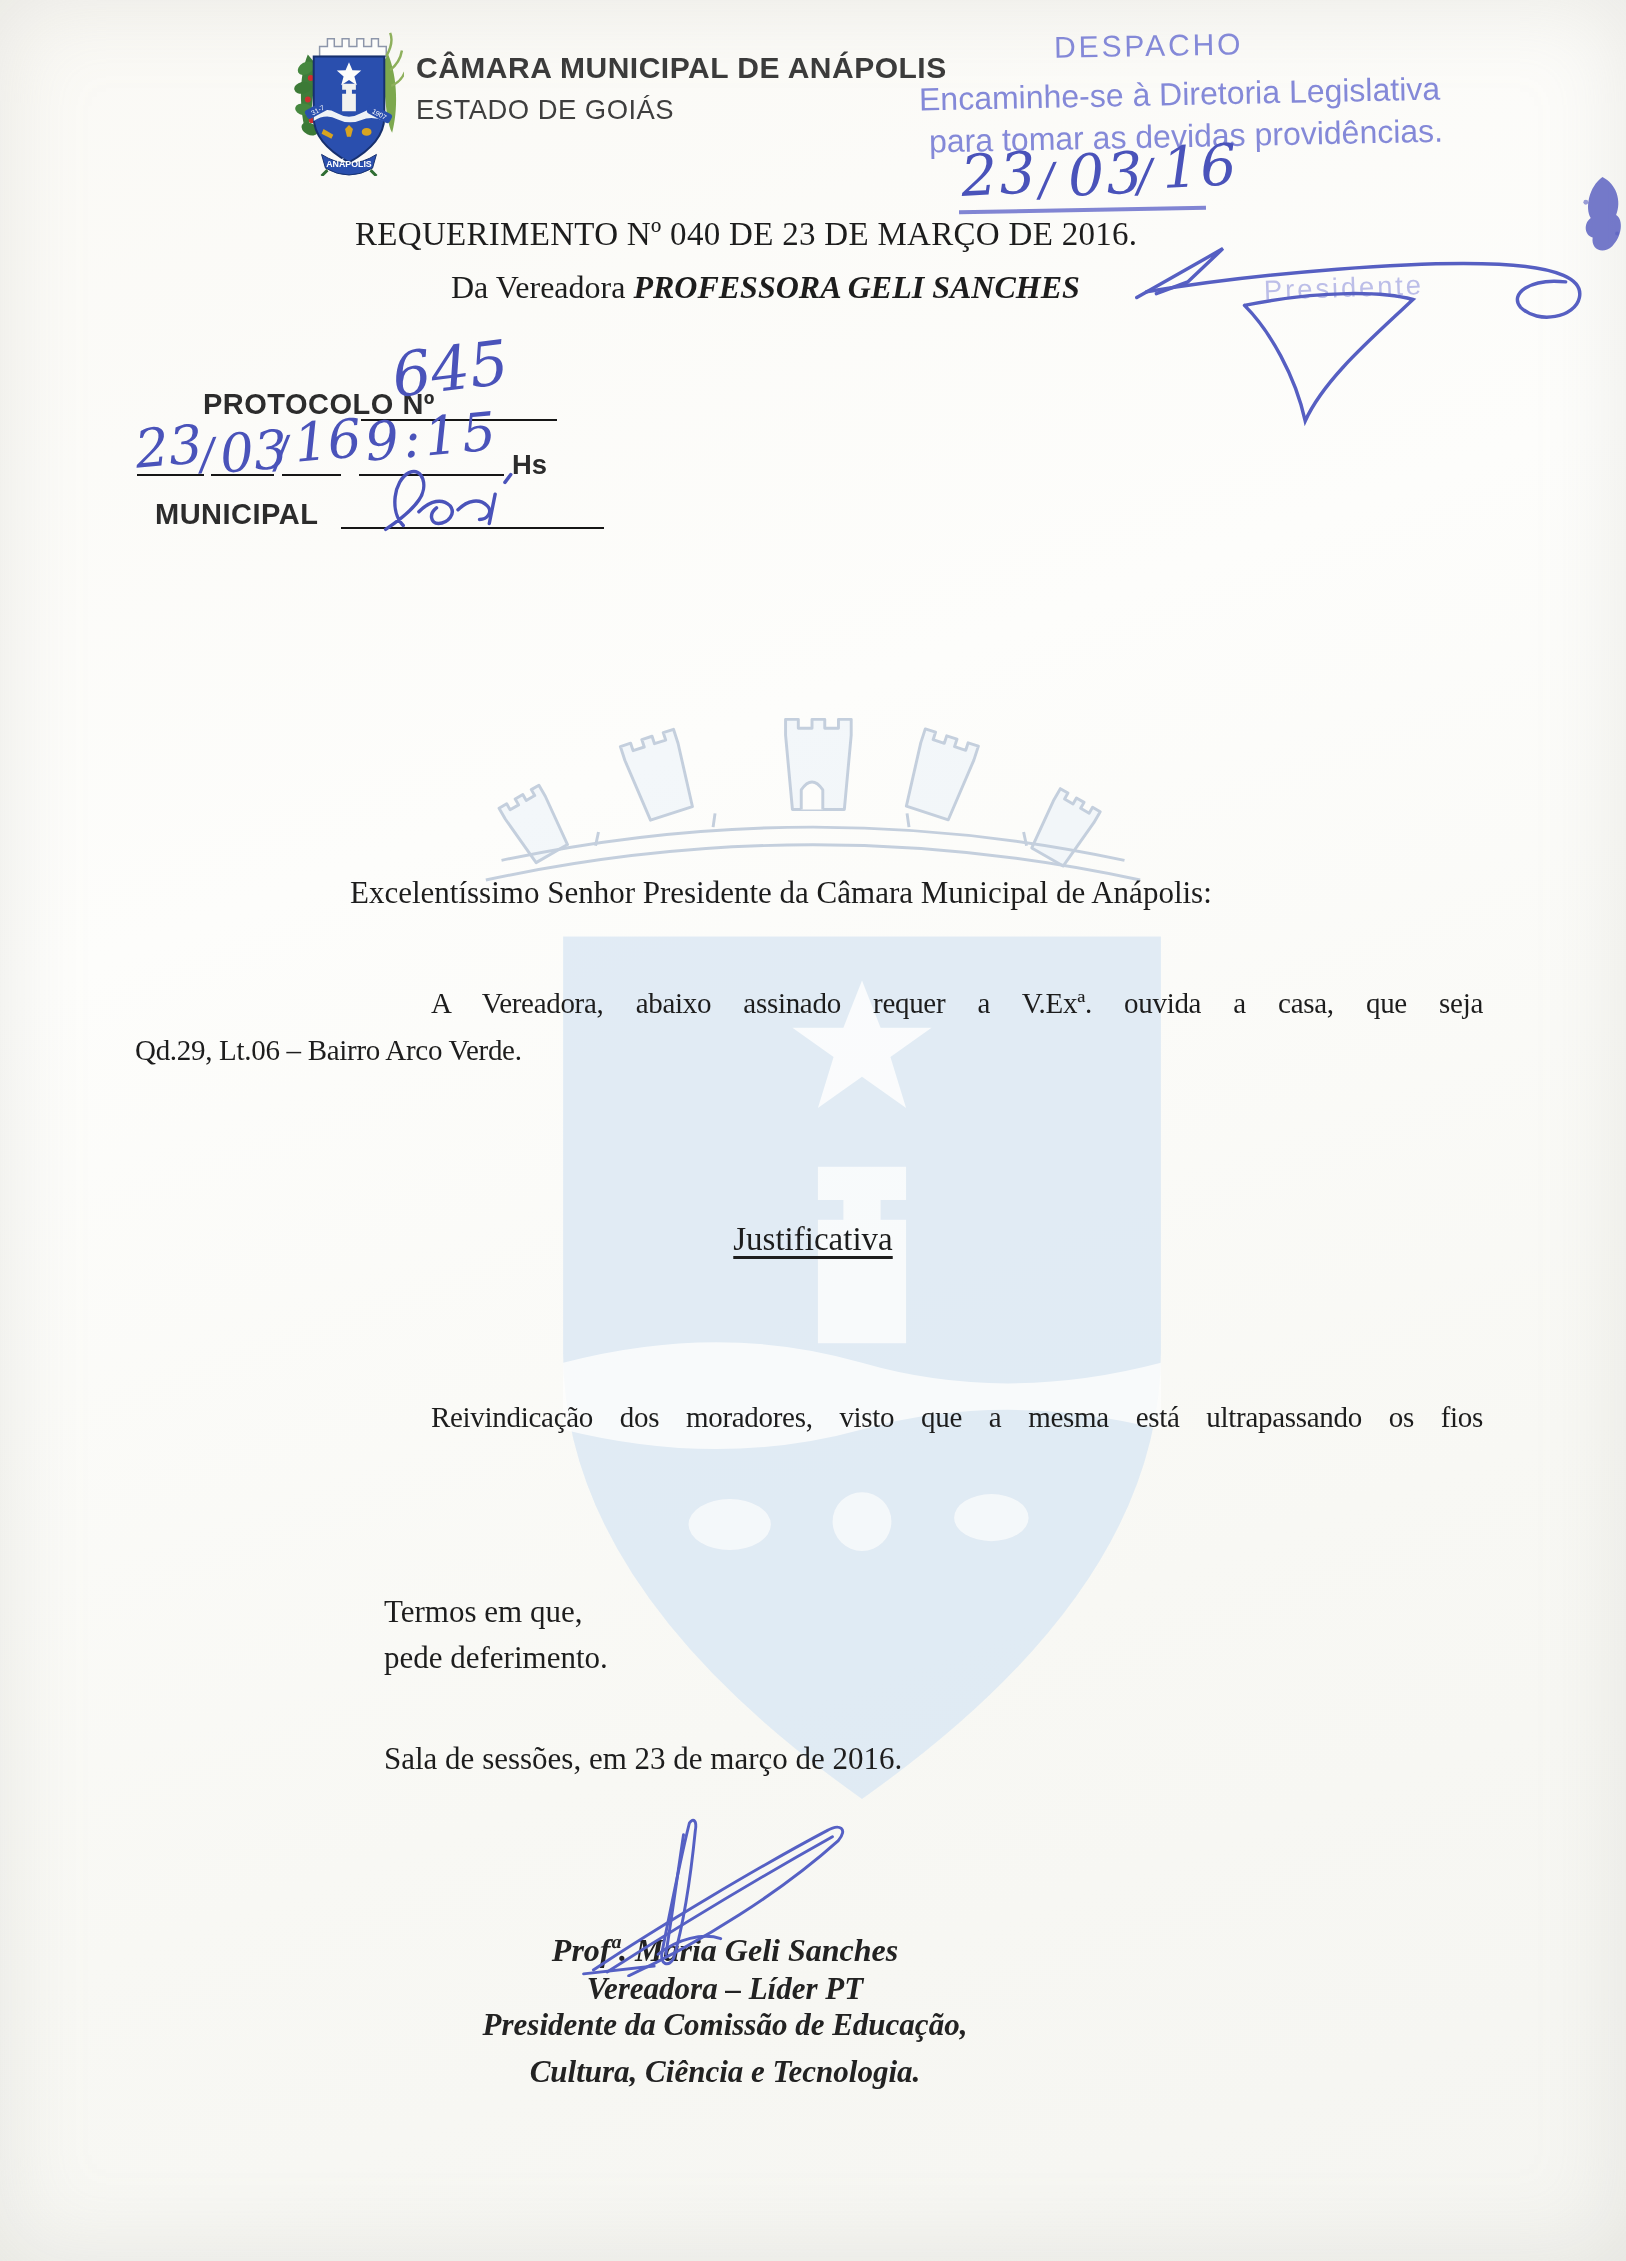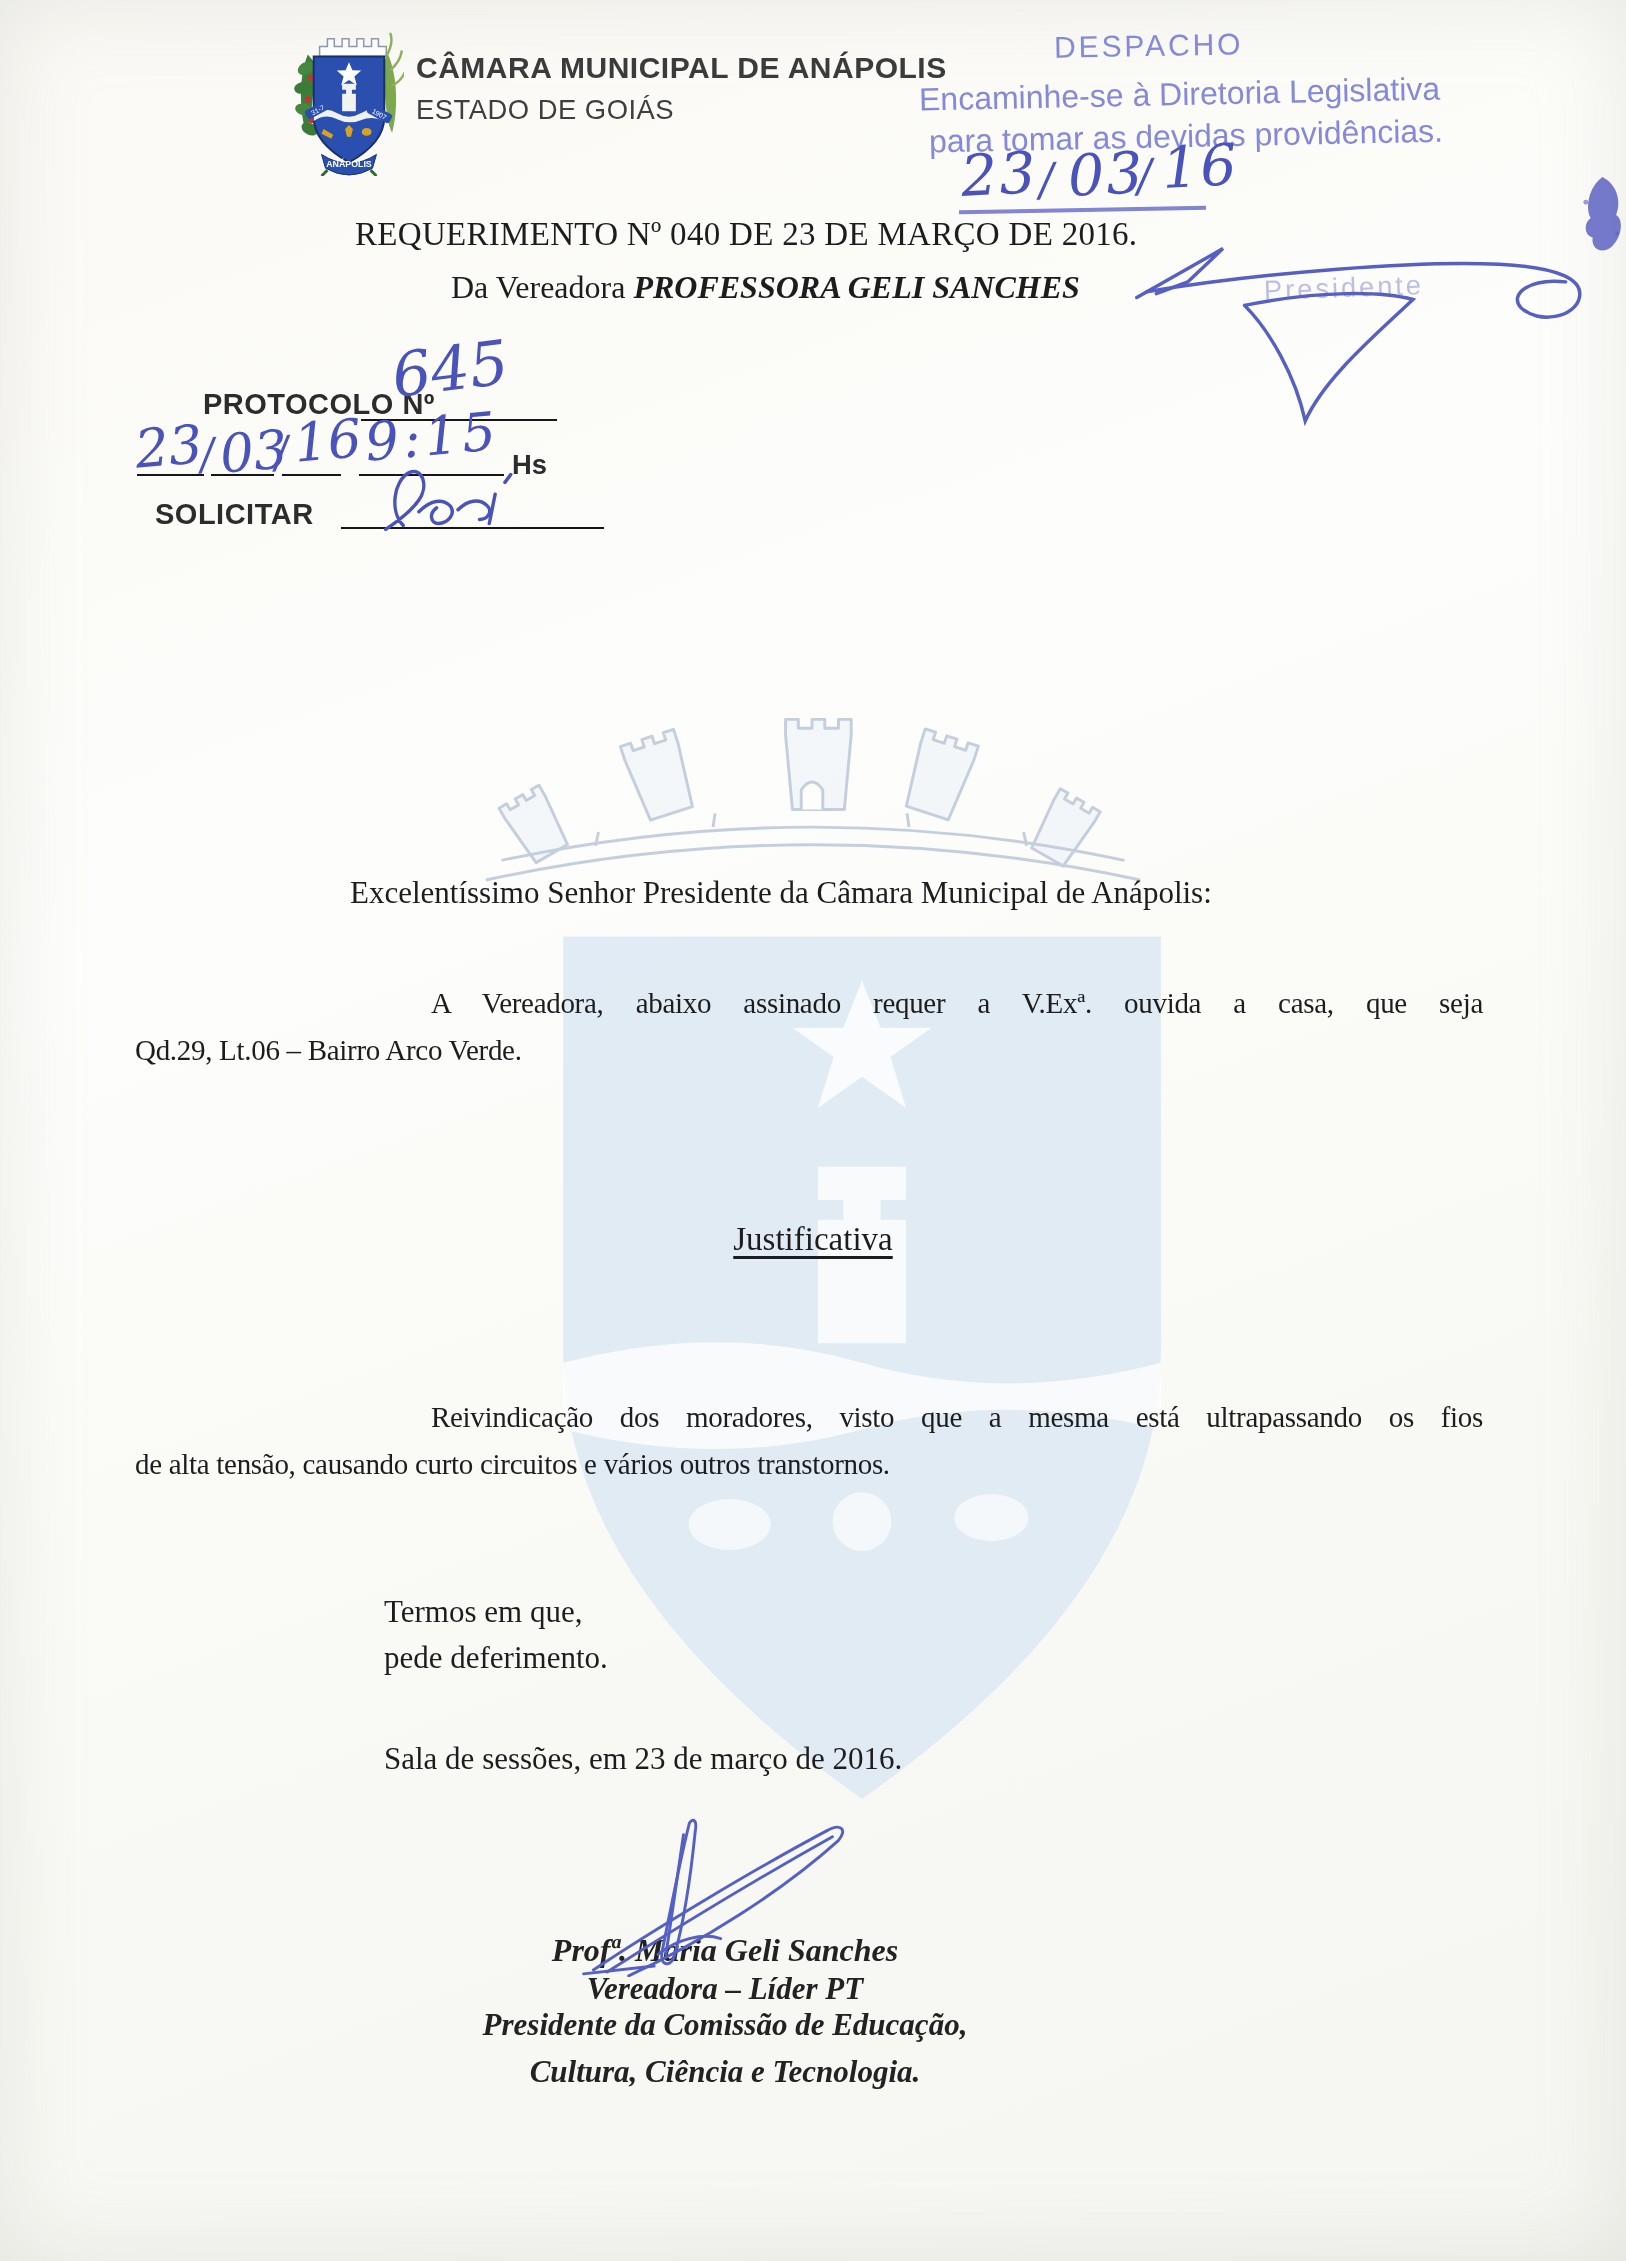--- a/index.html
+++ b/index.html
@@ -196,21 +196,21 @@
   <div class="abs txt uline t-seg"></div>
   <div class="abs txt sans hs">Hs</div>
 
   <span class="abs ink hand hd hd-day">23</span>
   <span class="abs ink hand hd hd-sl1">/</span>
   <span class="abs ink hand hd hd-month">03</span>
   <span class="abs ink hand hd hd-sl2">/</span>
   <span class="abs ink hand hd hd-year">16</span>
   <span class="abs ink hand hd hd-time">9:15</span>
 
-  <div class="abs txt sans exp-label">SOLICITAR</div>
+  <div class="abs txt sans exp-label">MUNICIPAL</div>
   <div class="abs txt uline exp-line"></div>
   <svg class="abs ink" style="left:370px;top:455px;" width="176" height="90" viewBox="0 0 180 92">
     <g stroke="#4a53ba" stroke-width="3.5" fill="none" stroke-linecap="round">
       <path d="M34,72 C20,58 24,26 40,18 C54,12 60,32 50,46 C42,58 28,68 16,76"></path>
       <path d="M50,58 C62,46 74,44 82,52 C88,60 80,70 70,70 C62,70 60,60 68,54"></path>
       <path d="M90,56 C100,46 112,44 120,52 C126,58 120,66 112,66"></path>
       <path d="M128,40 C126,50 124,60 122,70 M138,28 l6,-8"></path>
     </g>
   </svg>
 
@@ -221,21 +221,20 @@
     <div class="ln first">A Vereadora, abaixo assinado requer a V.Exª. ouvida a casa, que seja</div>
     <div class="ln last">Qd.29, Lt.06 – Bairro Arco Verde.</div>
   </div>
 
   <div class="abs txt serif justif">
     <span>Justificativa</span>
   </div>
 
   <div class="abs txt serif para p2">
     <div class="ln first">Reivindicação dos moradores, visto que a mesma está ultrapassando os fios</div>
-    <div class="ln last">de alta tensão, causando curto circuitos e vários outros transtornos.</div>
   </div>
 
   <div class="abs txt serif closing1">Termos em que,</div>
   <div class="abs txt serif closing2">pede deferimento.</div>
   <div class="abs txt serif placedate">Sala de sessões, em 23 de março de 2016.</div>
 
   <svg class="abs ink" style="left:564px;top:1815px;" width="338" height="162" viewBox="0 0 345 165">
     <g stroke="#5560c4" stroke-width="3" fill="none" stroke-linecap="round">
       <path d="M128,8 C118,48 108,100 100,140 C98,152 106,156 112,146 C124,104 130,56 134,16 C136,6 132,2 128,8"></path>
       <path d="M122,20 C116,60 110,104 104,142"></path>

